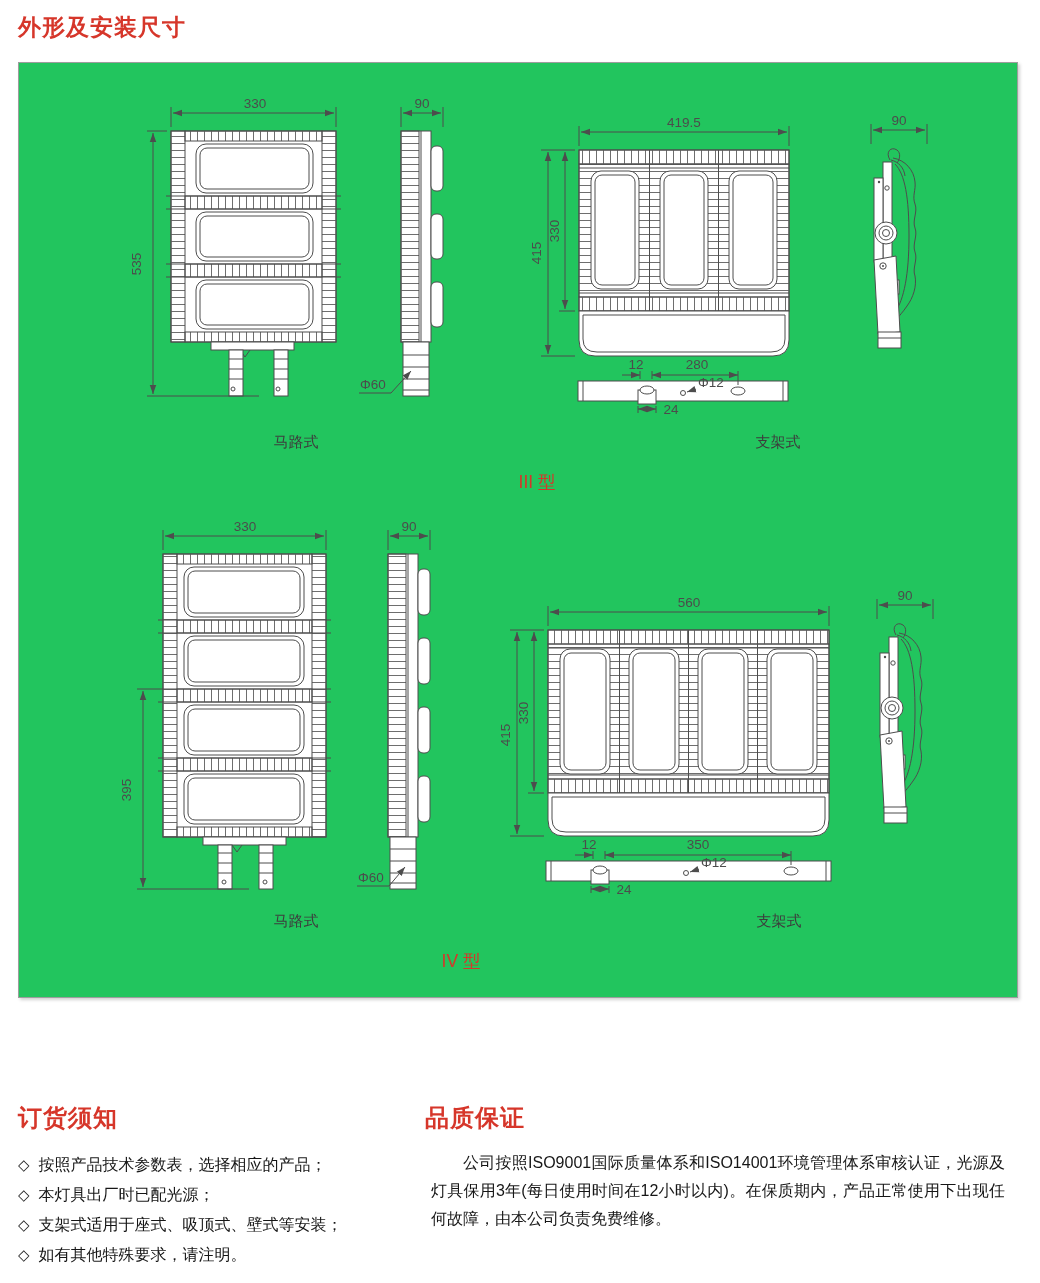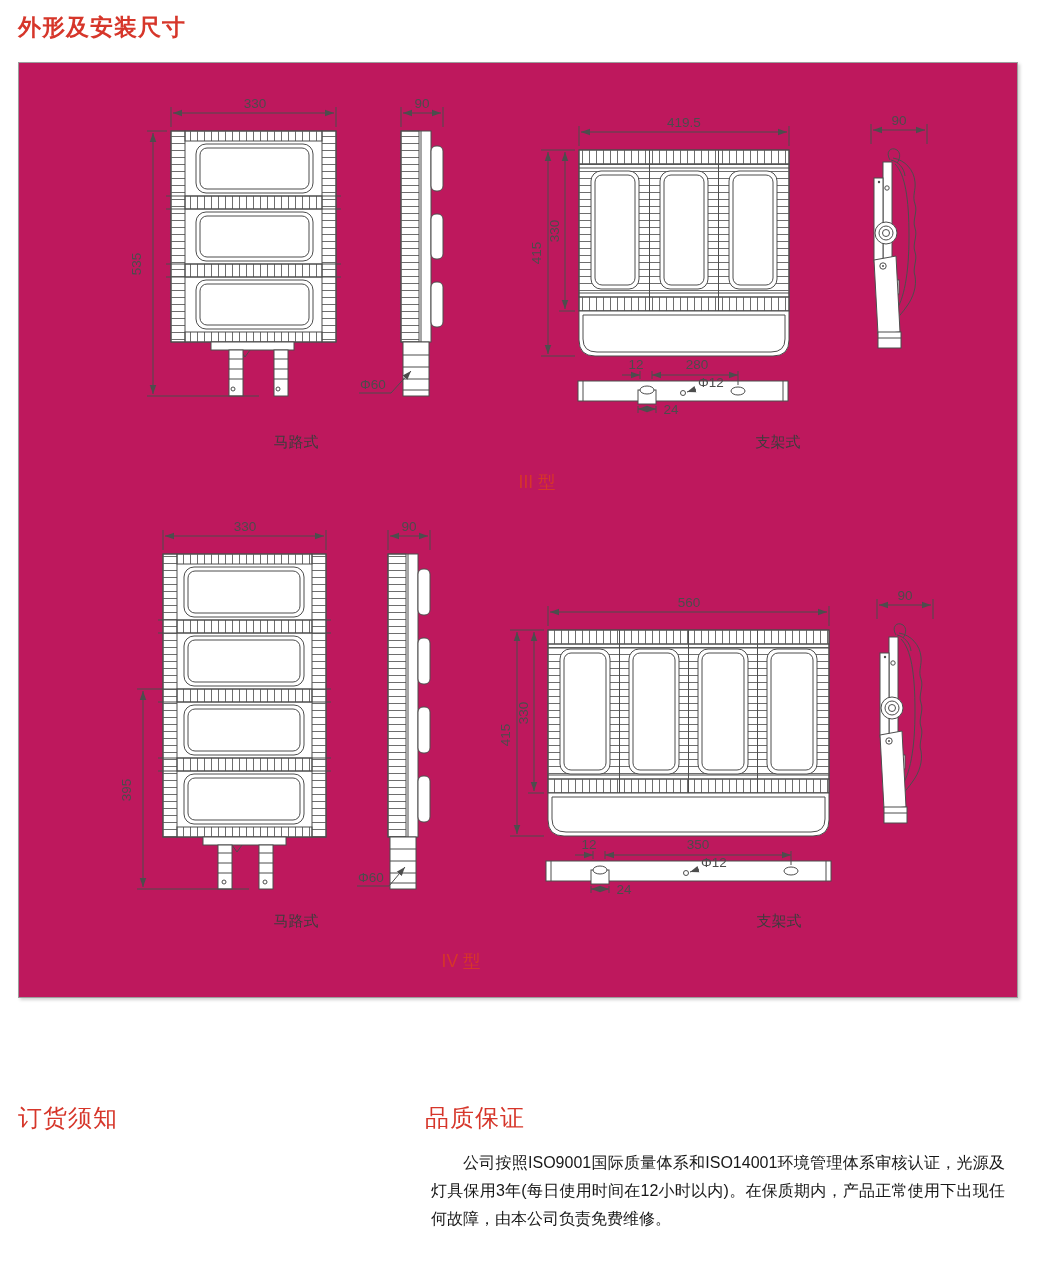--- a/index.html
+++ b/index.html
@@ -12,34 +12,34 @@
     width:1040px;height:1283px;position:relative;background:#ffffff;
     font-family:"Liberation Sans","DejaVu Sans",sans-serif;
     overflow:hidden;
   }
   .page-title{
     position:absolute;left:18px;top:12px;margin:0;
     font-size:23px;font-weight:bold;color:var(--red);letter-spacing:1px;font-family:Liberation Mono, monospace;
   }
   .frame{
     position:absolute;left:18px;top:62px;width:998px;height:934px;
-    border:1px solid #9d9d9d;background:#be185d;
+    border:1px solid #9d9d9d;background:#22c55e;
     box-shadow:2px 2px 3px rgba(0,0,0,.18);
   }
   svg.drawing{display:block;width:998px;height:934px;}
   svg text{
     stroke:none;
     font-family:"Liberation Sans","DejaVu Sans",sans-serif;
     text-anchor:middle;
   }
   .dim{font-size:13.5px;fill:#4c4c4c;}
   .cjk{font-size:15px;fill:#3d3d3d;}
   .type{font-size:17.5px;fill:var(--red);}
   .sec{position:absolute;}
-  .sec h2{margin:0;font-size:24px;font-weight:normal;color:var(--red);letter-spacing:1px;}
+  .sec h2{margin:0;font-size:24px;font-weight:bold;color:var(--red);letter-spacing:1px;}
   .ordering{left:18px;top:1102px;width:425px;}
   .ordering ul{margin:20px 0 0;padding:0;list-style:none;}
   .ordering li{font-size:16px;line-height:21px;color:var(--ink);margin-bottom:9px;white-space:nowrap;}
   .ordering .dia{margin-right:9px;font-size:15px;color:#222;}
   .quality{left:425px;top:1102px;width:586px;}
   .quality p{margin:15px 6px 0;font-size:16px;line-height:28px;color:var(--ink);
     text-indent:2em;text-align:justify;}
 </style>
 </head>
 <body>
@@ -351,18 +351,24 @@
 
     <text class="cjk" x="277" y="863">马路式</text>
     <text class="cjk" x="760" y="863">支架式</text>
     <text class="type" x="442" y="904">IV 型</text>
   </g>
 </svg>
 </div>
 
 <section class="sec ordering">
   <h2>订货须知</h2>
+  <ul>
+    <li><span class="dia">◇</span><span>按照产品技术参数表，选择相应的产品；</span></li>
+    <li><span class="dia">◇</span><span>本灯具出厂时已配光源；</span></li>
+    <li><span class="dia">◇</span><span>支架式适用于座式、吸顶式、壁式等安装；</span></li>
+    <li><span class="dia">◇</span><span>如有其他特殊要求，请注明。</span></li>
+  </ul>
 </section>
 
 <section class="sec quality">
   <h2>品质保证</h2>
   <p>公司按照ISO9001国际质量体系和ISO14001环境管理体系审核认证，光源及灯具保用3年(每日使用时间在12小时以内)。在保质期内，产品正常使用下出现任何故障，由本公司负责免费维修。</p>
 </section>
 
 </body></html>

